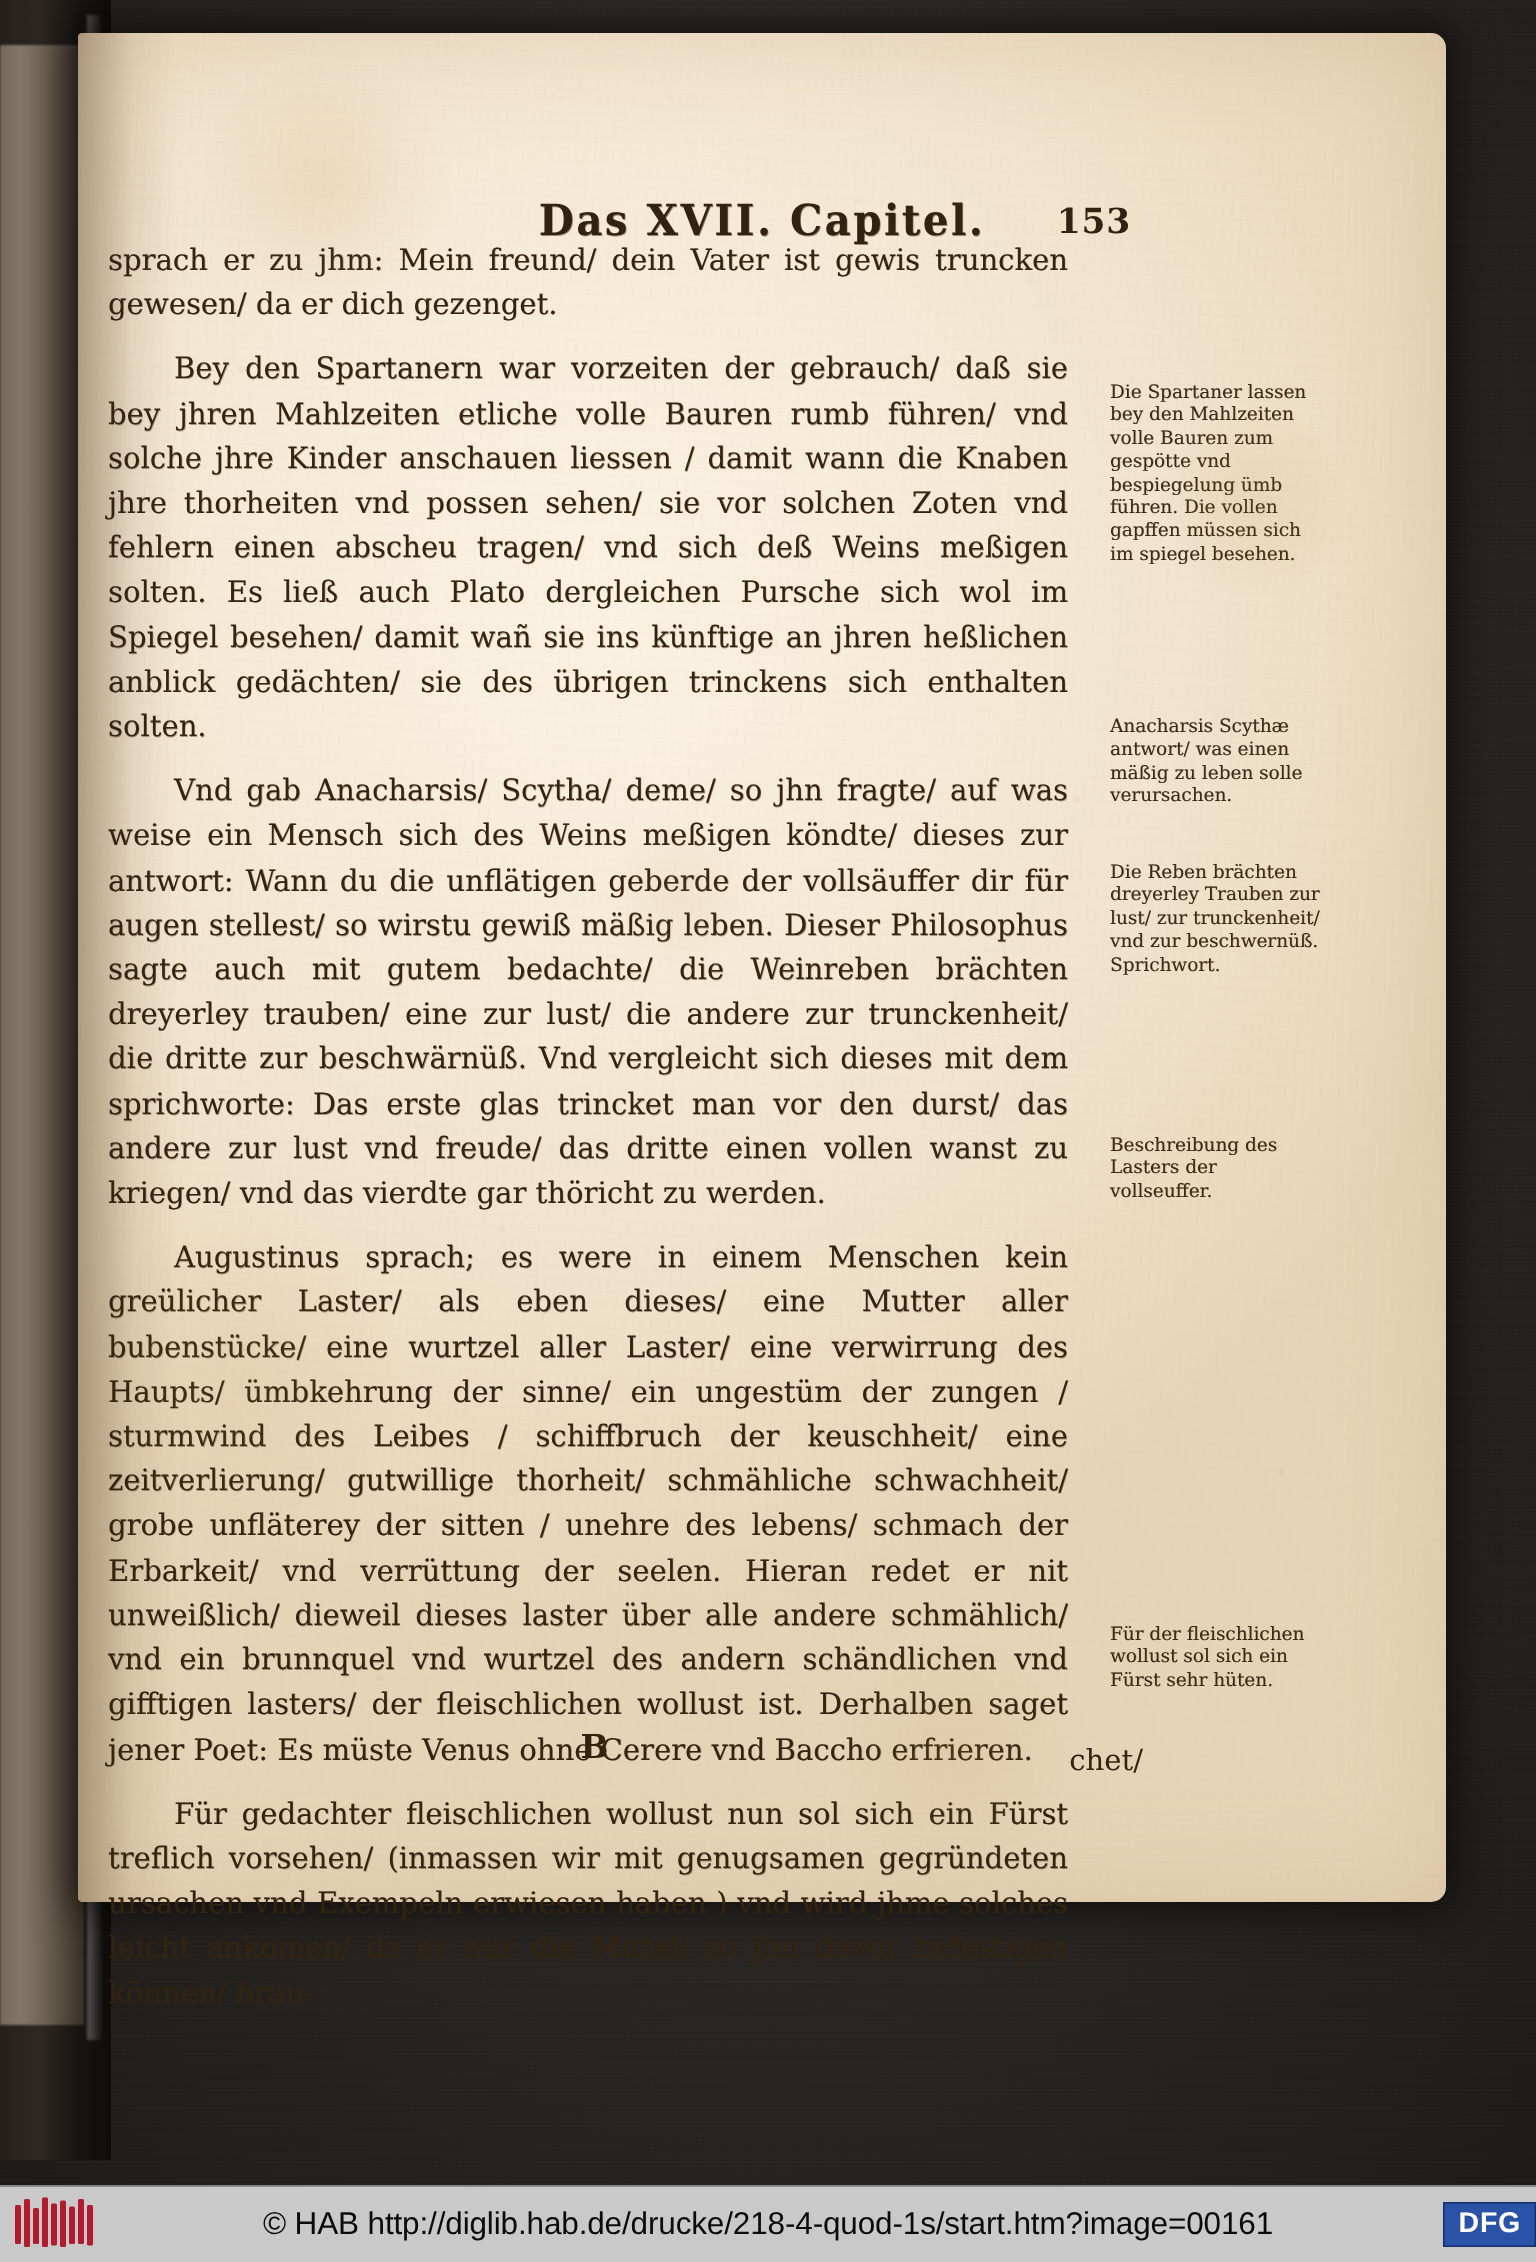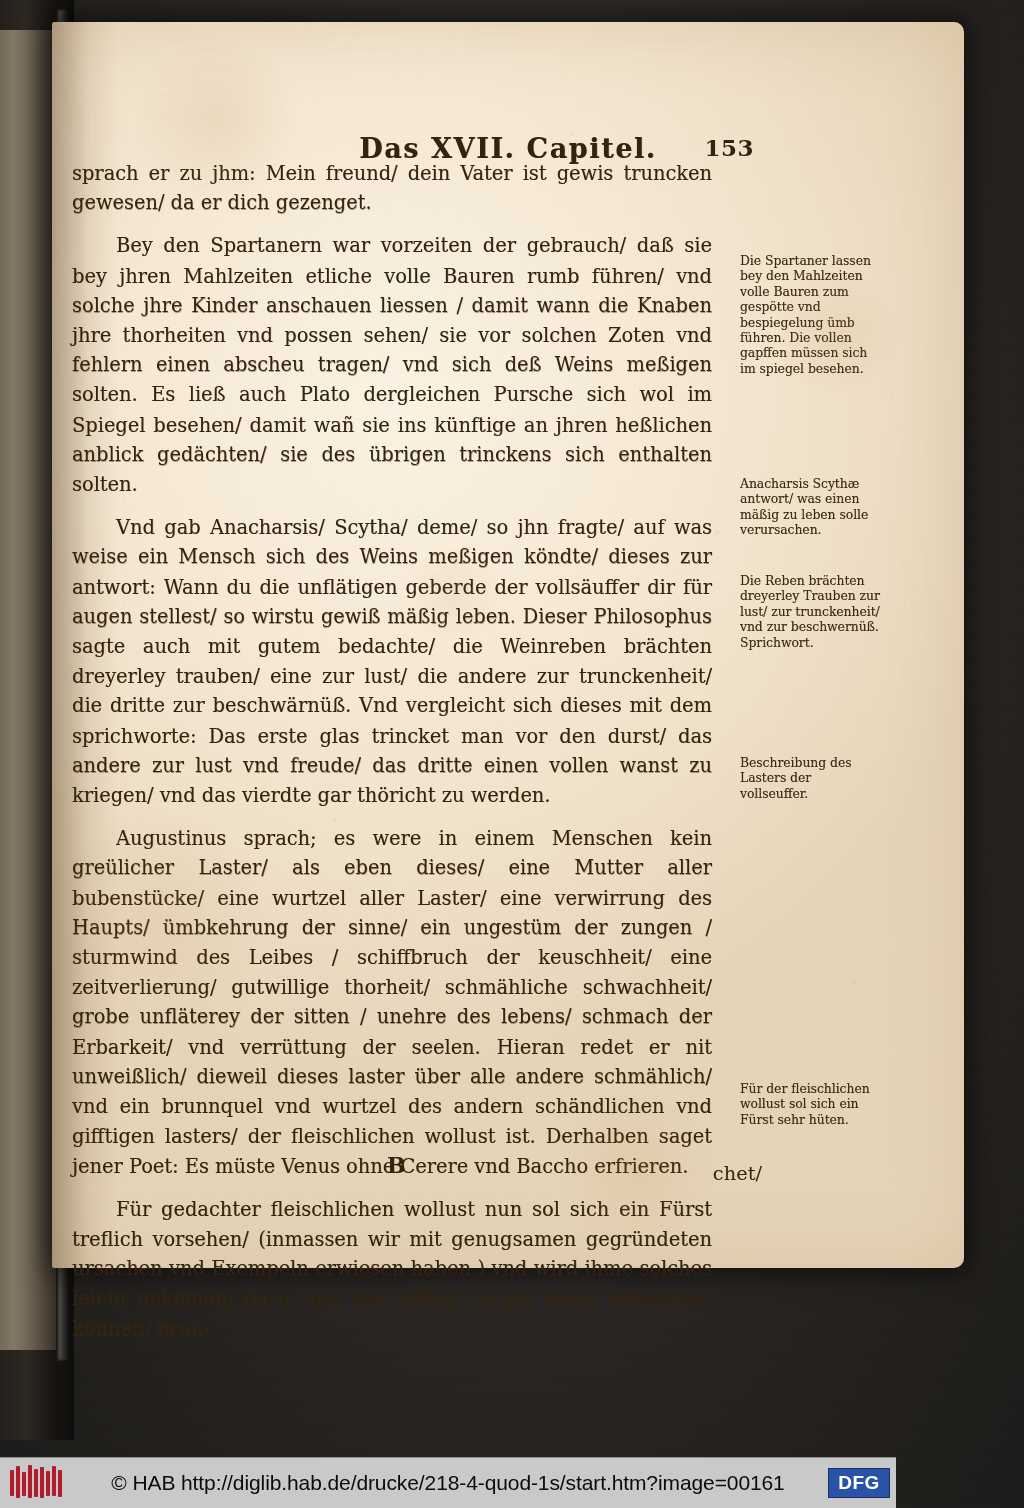--- a/index.html
+++ b/index.html
@@ -199,21 +199,21 @@
     line-height: 15.4px;
     color: #3b2a14;
     text-shadow: .3px .25px 0 rgba(70,46,20,.4);
   }
   .gloss { position: absolute; width: 140px; }
 
   
   .credit-bar {
     position: absolute;
     left: 0; bottom: 0;
-    width: 896px; height: 50px;
+    width: 1024px; height: 50px;
     background: #c9c9c9;
     display: flex;
     align-items: center;
     border-top: 1px solid #8e8e8e;
   }
   .credit-text {
     flex: 1;
     text-align: center;
     font-family: "Liberation Sans", sans-serif;
     font-size: 21px;
@@ -229,21 +229,21 @@
     position: absolute;
     background: #b01c2e;
     width: 4px;
     border-radius: 1px;
   }
   .dfg-logo {
     flex: none;
     width: 74px; height: 50px;
     display: flex;
     align-items: center;
-    justify-content: center;
+    justify-content: flex-end;
   }
   .dfg-box {
     background: #2a53a8;
     color: #ffffff;
     font-family: "Liberation Sans", sans-serif;
     font-weight: 700;
     font-size: 19px;
     letter-spacing: .5px;
     padding: 4px 9px 5px 9px;
     border: 1px solid #17306b;

